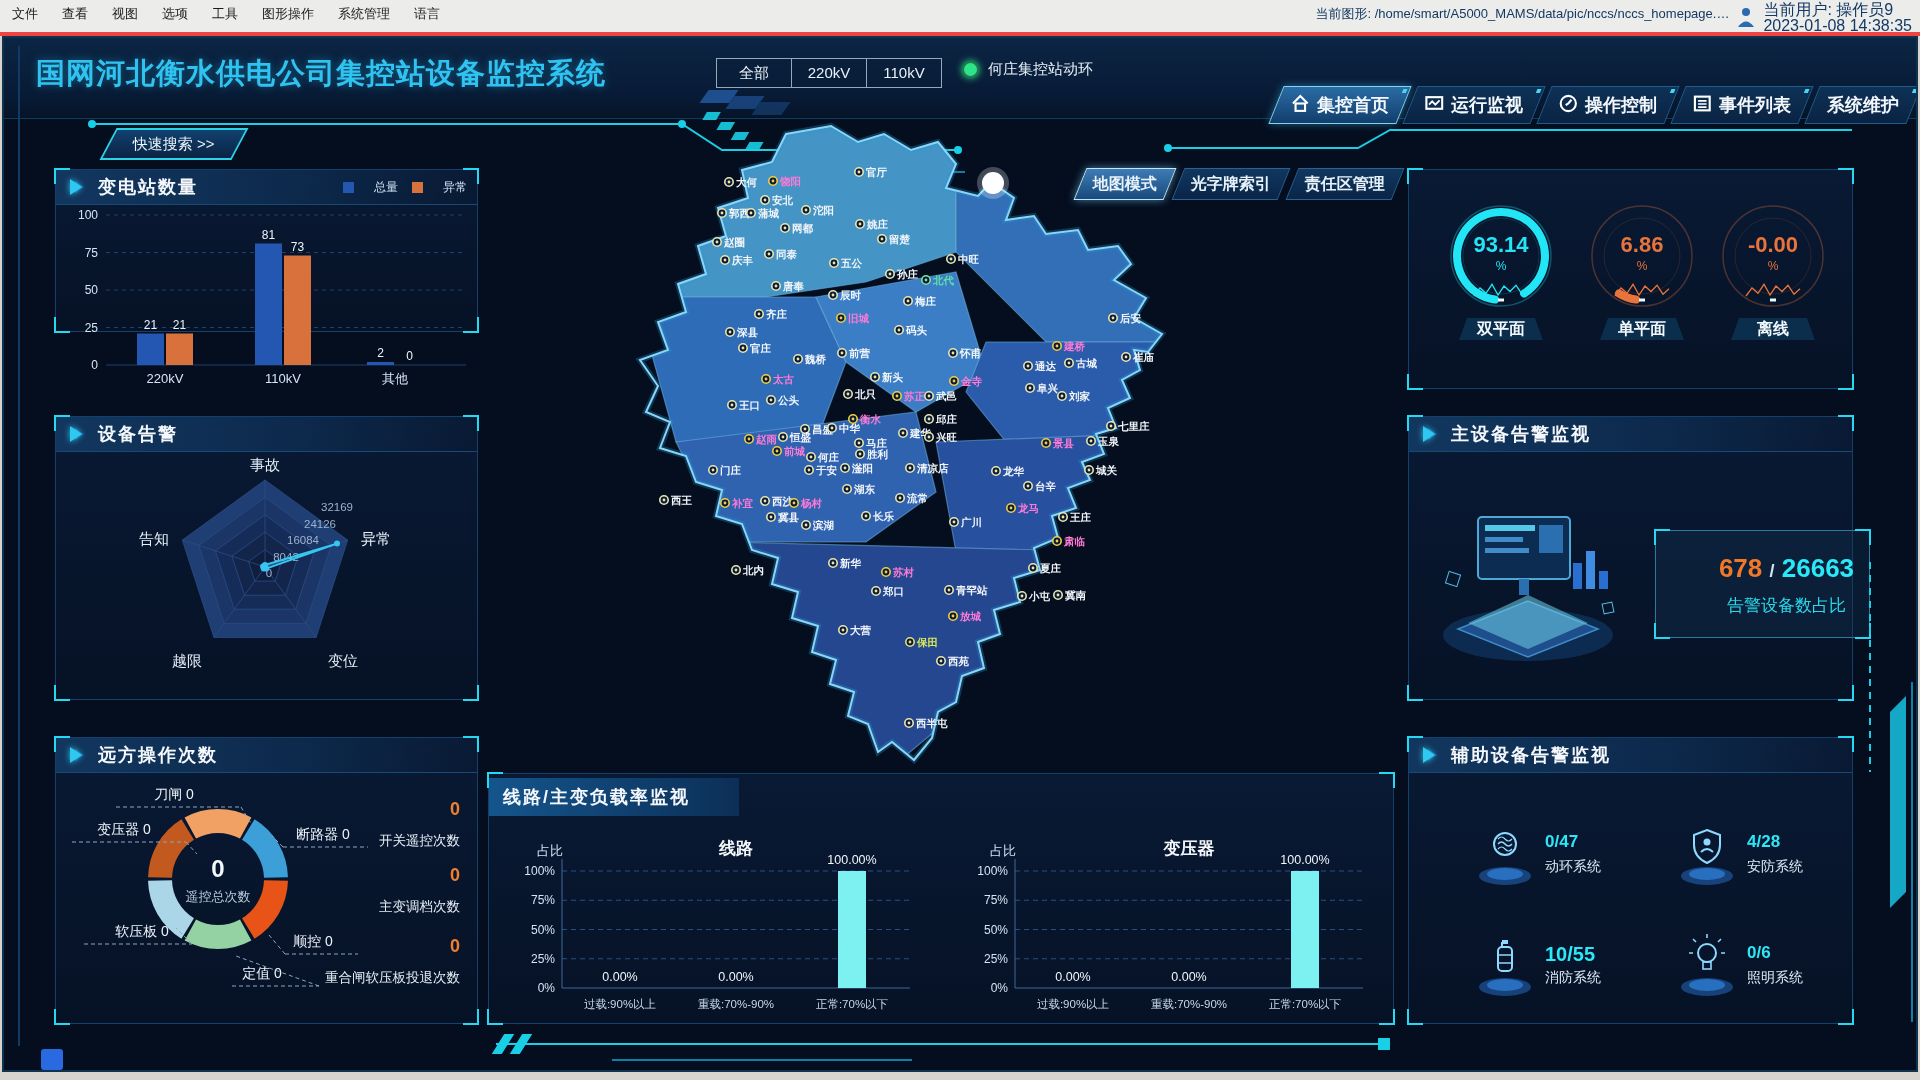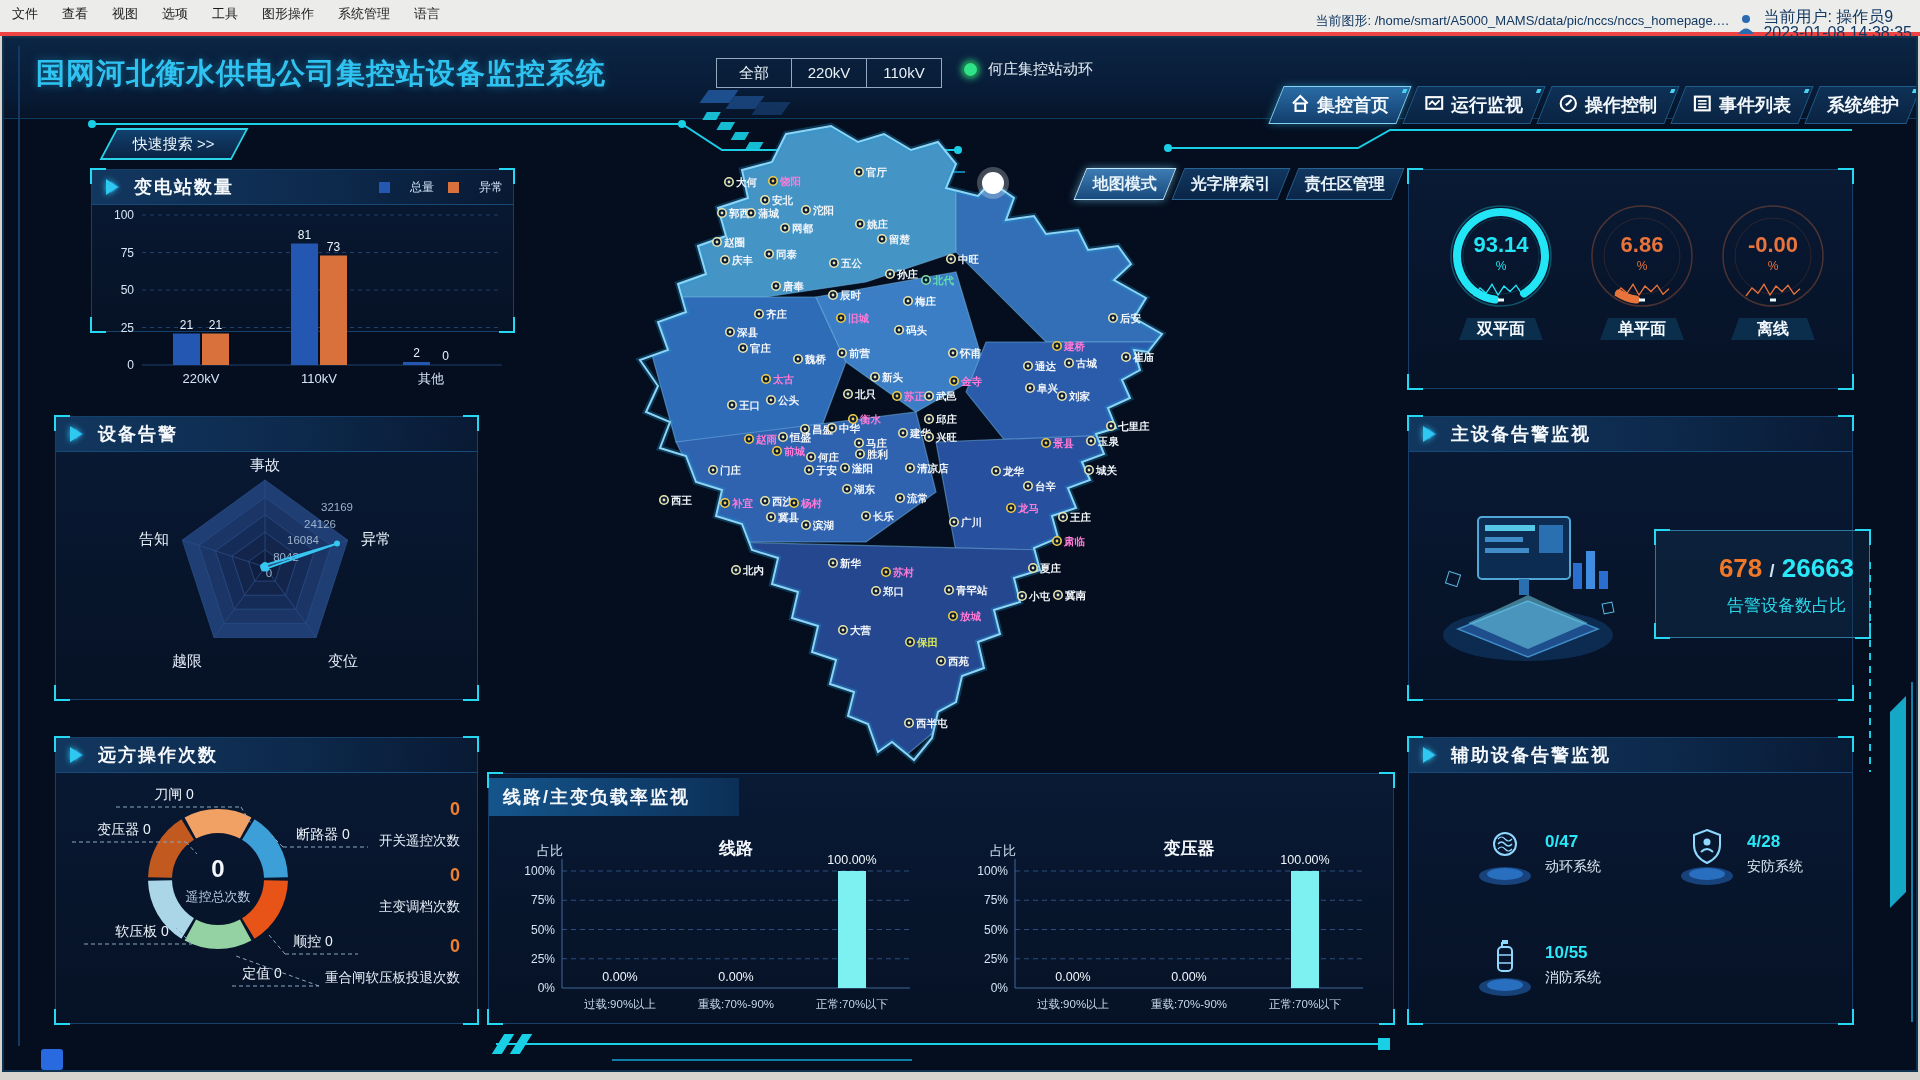--- a/index.html
+++ b/index.html
@@ -2,21 +2,21 @@
 <html><head>
 <meta charset="utf-8">
 <style>
   html,body{margin:0;padding:0;}
   body{width:1920px;height:1080px;position:relative;background:#d8d5cf;
        font-family:"Liberation Sans",sans-serif;overflow:hidden;}
   
   #menubar{position:absolute;left:0;top:0;width:1920px;height:36px;background:#ececea;
            border-bottom:4px solid #ef4444;display:flex;align-items:flex-start;box-sizing:border-box;}
   .menu-item{font-size:13px;color:#1c1c1c;padding:5px 12px;cursor:default;}
-  #menubar-right{position:absolute;right:8px;top:2px;display:flex;gap:8px;align-items:flex-start;margin-top:7px;}
+  #menubar-right{position:absolute;right:8px;top:2px;display:flex;gap:8px;align-items:flex-start;}
   .mb-graphic{font-size:13px;color:#143a63;margin-top:3px;white-space:nowrap;}
   .mb-user-block{font-size:16px;color:#143a63;line-height:16px;white-space:nowrap;}
   
   #app{position:absolute;left:2px;top:36px;width:1916px;height:1036px;background:#040e1f;
        border:2px solid #10334f;box-sizing:border-box;overflow:hidden;}
   #header{position:absolute;left:0;top:0;width:1916px;height:80px;
           background:linear-gradient(180deg,#0b2544 0%,#081b36 70%,#061428 100%);
           border-bottom:1px solid #0d3d60;}
   #page-title{position:absolute;left:32px;top:16px;font-size:29px;font-weight:bold;color:#2fc3f2;
               letter-spacing:1px;text-shadow:0 0 8px rgba(47,195,242,.45);}
@@ -670,21 +670,21 @@
         <span>地图模式</span>
       </div>
       <div class="map-tab">
         <span>光字牌索引</span>
       </div>
       <div class="map-tab">
         <span>责任区管理</span>
       </div>
     </div>
 
-  <div class="panel" id="p-sub" style="left:51px;top:131px;width:423px;height:163px;margin-left:36px;">
+  <div class="panel" id="p-sub" style="left:51px;top:131px;width:423px;height:163px;">
     <div class="p-head">
       <span class="tri"></span>
         <span class="tri2"></span>
       <span class="p-title">变电站数量</span>
       <span class="legend" id="sub-legend">
           <span class="li">
             <span class="sq" style="background:#2457b2"></span>
             <span>总量</span>
           </span>
           <span class="li">
@@ -954,22 +954,33 @@
           <div style="position:absolute;left:72px;top:40px;font-size:14px;color:#dce8f4;">安防系统</div>
         </div>
         <div style="position:absolute;left:64px;top:156px;width:180px;height:80px;">
           <span style="position:absolute;left:0;top:0;"><svg width="64" height="72" viewBox="0 0 64 72">
               <ellipse cx="32" cy="58" rx="26" ry="9" fill="#1b4d8f" opacity=".8"></ellipse>
               <ellipse cx="32" cy="56" rx="18" ry="6" fill="#2a74c8" opacity=".9"></ellipse>
               <rect x="25" y="18" width="14" height="24" rx="4" fill="none" stroke="#8fd8ff" stroke-width="2"></rect>
               <path d="M29,18 v-4 h6 M29,12 h6" stroke="#8fd8ff" stroke-width="2" fill="none"></path>
               <path d="M25,26 h14 M25,34 h14" stroke="#8fd8ff" stroke-width="1.3"></path>
             </svg></span>
-          <div style="position:absolute;left:72px;top:14px;font-size:17px;font-weight:bold;color:#2ae8f8;">10/55</div>
+          <div style="position:absolute;left:72px;top:14px;font-size:20px;font-weight:bold;color:#2ae8f8;">10/55</div>
           <div style="position:absolute;left:72px;top:40px;font-size:14px;color:#dce8f4;">消防系统</div>
+        </div>
+        <div style="position:absolute;left:266px;top:156px;width:180px;height:80px;">
+          <span style="position:absolute;left:0;top:0;"><svg width="64" height="72" viewBox="0 0 64 72">
+              <ellipse cx="32" cy="58" rx="26" ry="9" fill="#1b4d8f" opacity=".8"></ellipse>
+              <ellipse cx="32" cy="56" rx="18" ry="6" fill="#2a74c8" opacity=".9"></ellipse>
+              <circle cx="32" cy="24" r="9" fill="none" stroke="#8fd8ff" stroke-width="2"></circle>
+              <rect x="28" y="33" width="8" height="7" fill="none" stroke="#8fd8ff" stroke-width="1.6"></rect>
+              <path d="M32,9 v-4 M18,24 h-4 M50,24 h-4 M21,13 l-3,-3 M43,13 l3,-3" stroke="#8fd8ff" stroke-width="1.6"></path>
+            </svg></span>
+          <div style="position:absolute;left:72px;top:14px;font-size:17px;font-weight:bold;color:#2ae8f8;">0/6</div>
+          <div style="position:absolute;left:72px;top:40px;font-size:14px;color:#dce8f4;">照明系统</div>
         </div>
       </div>
   <span class="ck tl"></span>
       <span class="ck tr"></span>
       <span class="ck bl"></span>
       <span class="ck br"></span>
     </div>
 
   <svg style="position:absolute;left:478px;top:990px;" width="950" height="44" viewBox="0 0 950 44">
     <polyline points="14,16 908,16" fill="none" stroke="#19cfe6" stroke-width="2"></polyline>

